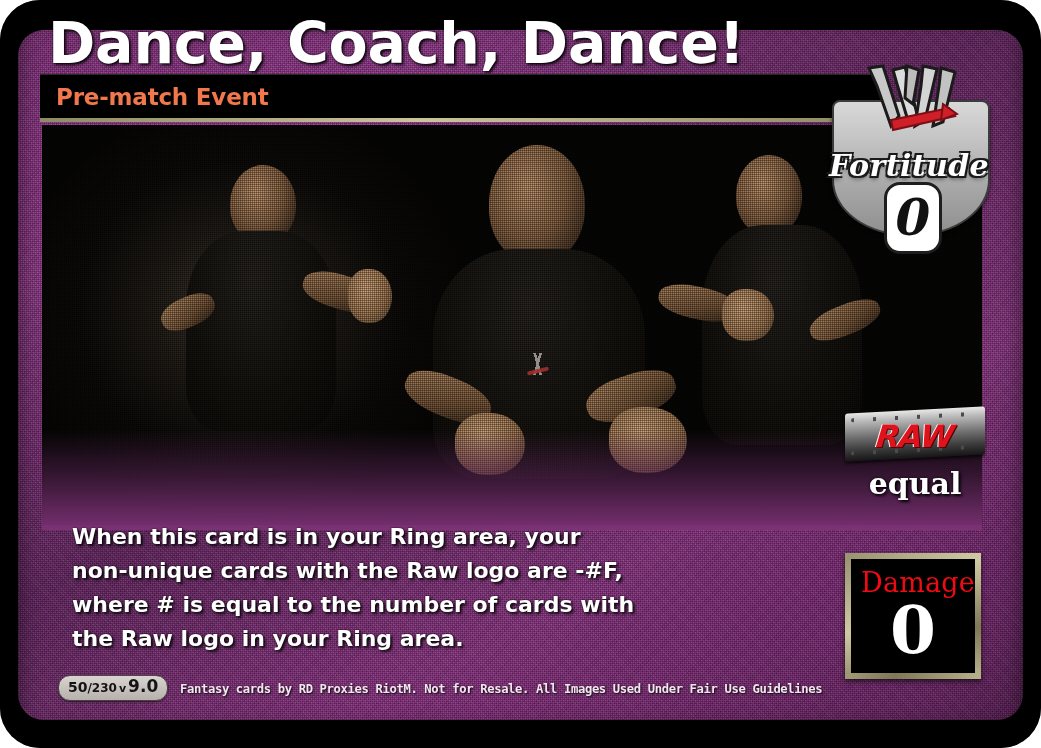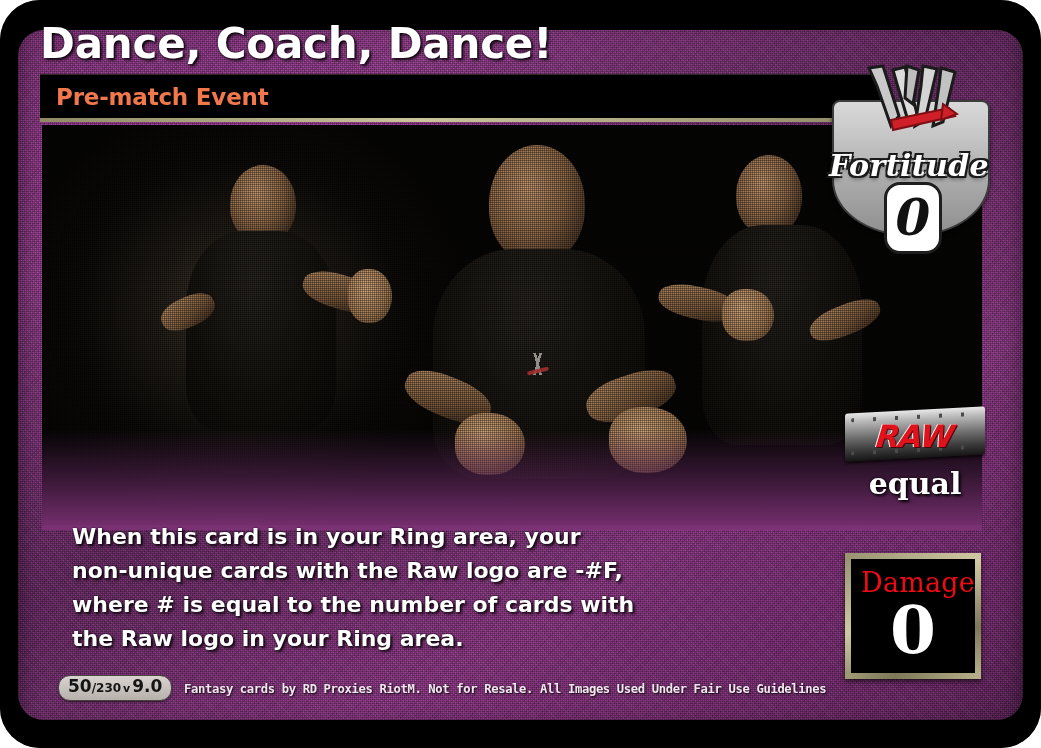--- a/index.html
+++ b/index.html
@@ -46,23 +46,24 @@
     z-index:6;
   }
 
   
   .title-band{
     position:absolute;left:40px;top:12px;width:880px;height:62px;z-index:8;
     display:flex;align-items:center;
   }
   .card-title{
     font-family:"DejaVu Sans",sans-serif;
-    font-weight:bold;font-size:42px;color:#ffffff;letter-spacing:-.2px;
+    font-weight:bold;font-size:57px;color:#ffffff;letter-spacing:-.2px;
     text-shadow:2px 2px 3px rgba(0,0,0,.85),0 0 2px rgba(0,0,0,.9);
     white-space:nowrap;
+    margin-left:8px;
   }
 
   
   .type-bar{
     position:absolute;left:40px;top:74px;width:844px;height:44px;z-index:8;
     background:#000000;display:flex;align-items:center;padding-left:16px;
     box-sizing:border-box;
     border-top:1px solid #2a2a22;
   }
   .type-bar-underline{
@@ -223,21 +224,21 @@
   .footer{position:absolute;left:58px;top:675px;height:26px;z-index:12;
           display:flex;align-items:center;}
   .card-number{
     display:flex;align-items:baseline;justify-content:center;
     height:24px;padding:0 9px;border-radius:12px;
     background:linear-gradient(180deg,#d9d4d0,#b7b0ad);
     border:1px solid #4a4442;
     font-family:"DejaVu Sans",sans-serif;font-weight:bold;color:#141414;
     box-shadow:0 1px 2px rgba(0,0,0,.55);
   }
-  .cn-main{font-size:17px;}
+  .cn-main{font-size:14px;}
   .cn-sub{font-size:12px;}
   .cn-v{font-size:11px;padding:0 2px;}
   .cn-ver{font-size:17px;}
   .copyright{
     margin-left:12px;
     font-family:"DejaVu Sans Mono",monospace;
     font-size:13px;font-weight:bold;color:#f2e7ef;letter-spacing:-.4px;
     text-shadow:1px 1px 2px rgba(0,0,0,.9);
     white-space:nowrap;
     transform:scaleX(.94);transform-origin:left center;

